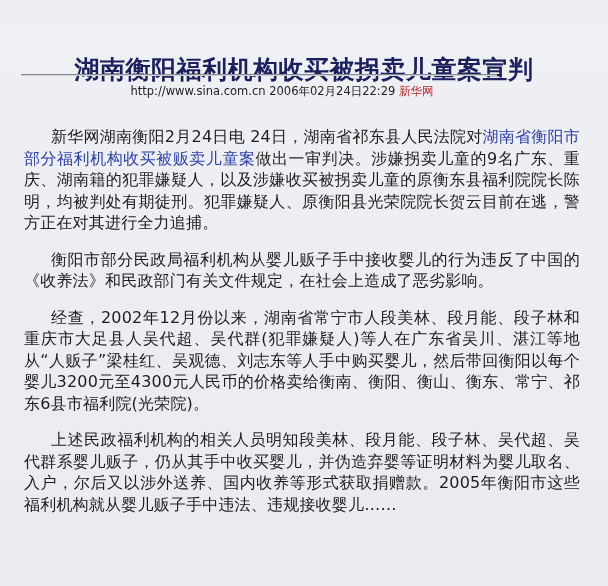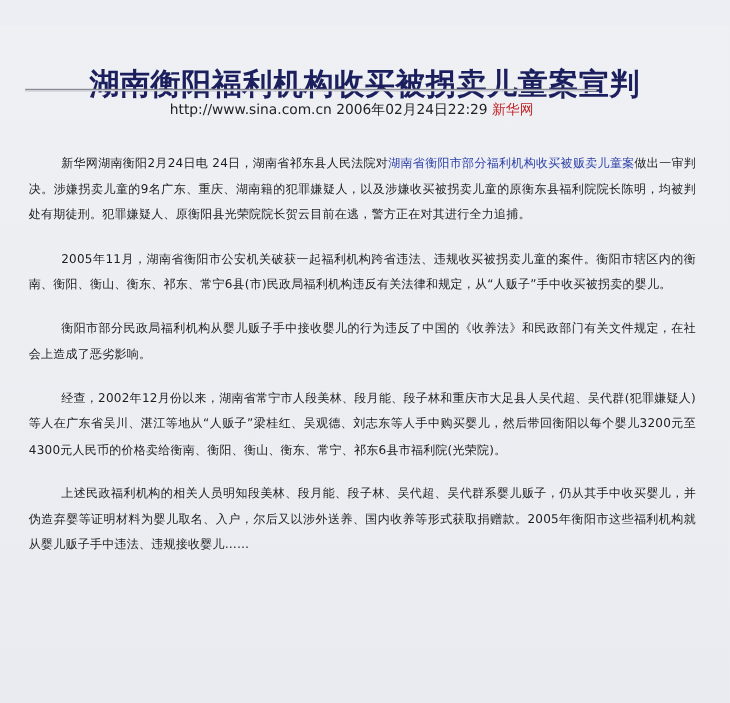--- a/index.html
+++ b/index.html
@@ -45,32 +45,31 @@
   }
   .meta {
     position: absolute;
     top: 60px;
     left: 0;
     width: 564px;
     text-align: center;
     font-size: 11.5px;
     line-height: 18px;
     color: #222;
-    padding-left: 11px;
   }
   .meta .source { color: #c2262a; }
   .article {
     position: absolute;
     top: 104px;
     left: 24px;
     width: 556px;
   }
   .para {
     margin: 0 0 15px 0;
-    font-size: 10px;
+    font-size: 16px;
     line-height: 21.5px;
     text-indent: 27px;
     text-align: justify;
     color: #1d1d1d;
     letter-spacing: 0.2px;
   }
   .para a {
     color: #2c3fa8;
     text-decoration: none;
   }
@@ -83,18 +82,17 @@
   <div class="divider"></div>
 
   <div class="meta">
     <span>http://www.sina.com.cn</span>
     <span>2006年02月24日22:29</span>
     <span class="source">新华网</span>
   </div>
 
   <div class="article">
     <p class="para"><span>新华网湖南衡阳2月24日电 24日，湖南省祁东县人民法院对</span><a>湖南省衡阳市部分福利机构收买被贩卖儿童案</a><span>做出一审判决。涉嫌拐卖儿童的9名广东、重庆、湖南籍的犯罪嫌疑人，以及涉嫌收买被拐卖儿童的原衡东县福利院院长陈明，均被判处有期徒刑。犯罪嫌疑人、原衡阳县光荣院院长贺云目前在逃，警方正在对其进行全力追捕。</span></p>
-    <p class="para">2005年11月，湖南省衡阳市公安机关破获一起福利机构跨省违法、违规收买被拐卖儿童的案件。衡阳市辖区内的衡南、衡阳、衡山、衡东、祁东、常宁6县(市)民政局福利机构违反有关法律和规定，从“人贩子”手中收买被拐卖的婴儿。</p>
     <p class="para">衡阳市部分民政局福利机构从婴儿贩子手中接收婴儿的行为违反了中国的《收养法》和民政部门有关文件规定，在社会上造成了恶劣影响。</p>
     <p class="para">经查，2002年12月份以来，湖南省常宁市人段美林、段月能、段子林和重庆市大足县人吴代超、吴代群(犯罪嫌疑人)等人在广东省吴川、湛江等地从“人贩子”梁桂红、吴观德、刘志东等人手中购买婴儿，然后带回衡阳以每个婴儿3200元至4300元人民币的价格卖给衡南、衡阳、衡山、衡东、常宁、祁东6县市福利院(光荣院)。</p>
     <p class="para">上述民政福利机构的相关人员明知段美林、段月能、段子林、吴代超、吴代群系婴儿贩子，仍从其手中收买婴儿，并伪造弃婴等证明材料为婴儿取名、入户，尔后又以涉外送养、国内收养等形式获取捐赠款。2005年衡阳市这些福利机构就从婴儿贩子手中违法、违规接收婴儿……</p>
   </div>
 </div>
 
 </body></html>

